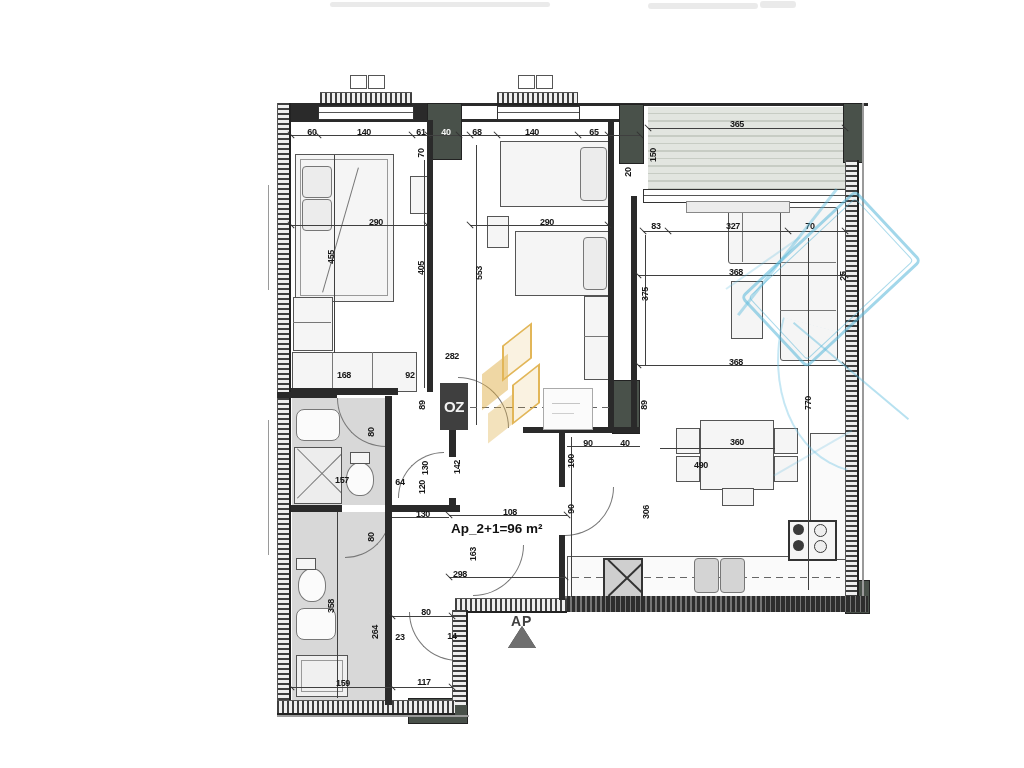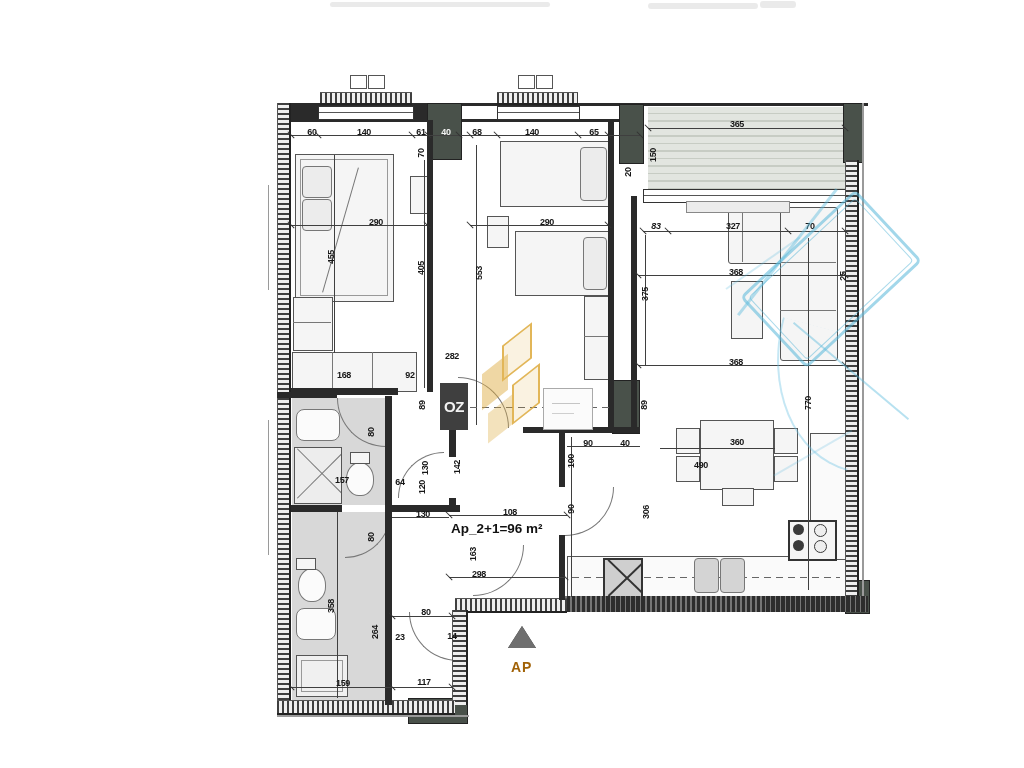--- a/index.html
+++ b/index.html
@@ -33,21 +33,21 @@
   .tk{position:absolute;width:9px;height:1.2px;background:#333;transform:translate(-50%,-50%) rotate(45deg);}
   
   .arc{position:absolute;}
   .bl{border-left:1.2px solid #787878;border-bottom:1.2px solid #787878;border-bottom-left-radius:100% 100%;}
   .tl{border-left:1.2px solid #787878;border-top:1.2px solid #787878;border-top-left-radius:100% 100%;}
   .br{border-right:1.2px solid #787878;border-bottom:1.2px solid #787878;border-bottom-right-radius:100% 100%;}
   .tr{border-right:1.2px solid #787878;border-top:1.2px solid #787878;border-top-right-radius:100% 100%;}
   .dash{position:absolute;height:1px;background:repeating-linear-gradient(90deg,#666 0 7px,transparent 7px 12px);}
   
   #areaLabel{position:absolute;left:451px;top:521px;font:700 13.5px "Liberation Sans",sans-serif;color:#111;}
-  #apLabel{position:absolute;left:511px;top:659px;font:700 14px "Liberation Sans",sans-serif;color:#a16207;letter-spacing:1px;}
+  #apLabel{position:absolute;left:511px;top:613px;font:700 14px "Liberation Sans",sans-serif;color:#404040;letter-spacing:1px;}
   #ozBox{position:absolute;left:440px;top:383px;width:28px;height:47px;background:#3f3f3f;
          display:flex;align-items:center;justify-content:center;}
   #ozBox span{color:#f2f2f2;font:700 15px "Liberation Sans",sans-serif;letter-spacing:-.5px;}
   
   .wm{position:absolute;opacity:.85;}
   .wmBar{position:absolute;transform:skewY(-38deg);}
   
   .stamp{position:absolute;pointer-events:none;}
   .stBox{position:absolute;border:3px solid rgba(86,182,216,.55);border-radius:6px;}
   .stBox .in{position:absolute;inset:3px;border:1.5px solid rgba(86,182,216,.5);border-radius:4px;}
@@ -243,21 +243,21 @@
       <span class="dt v" style="left: 628px; top: 172px;">20</span>
       <span class="dt" style="left: 376px; top: 222px;">290</span>
       <span class="dt v" style="left: 331px; top: 257px;">455</span>
       <span class="dt v" style="left: 421px; top: 268px;">405</span>
       <span class="dt" style="left: 344px; top: 375px;">168</span>
       <span class="dt" style="left: 410px; top: 375px;">92</span>
       <span class="dt" style="left: 547px; top: 222px;">290</span>
       <span class="dt v" style="left: 479px; top: 273px;">553</span>
       <span class="dt v" style="left: 645px; top: 294px;">375</span>
       <span class="dt" style="left: 452px; top: 356px;">282</span>
-      <span class="dt" style="left: 656px; top: 226px; font-style: italic;">83</span>
+      <span class="dt" style="left: 656px; top: 226px;">83</span>
       <span class="dt" style="left: 733px; top: 226px;">327</span>
       <span class="dt" style="left: 810px; top: 226px;">70</span>
       <span class="dt" style="left: 736px; top: 272px;">368</span>
       <span class="dt" style="left: 736px; top: 362px;">368</span>
       <span class="dt" style="left: 737px; top: 442px;">360</span>
       <span class="dt" style="left: 701px; top: 465px;">490</span>
       <span class="dt" style="left: 588px; top: 443px;">90</span>
       <span class="dt" style="left: 625px; top: 443px;">40</span>
       <span class="dt v" style="left: 571px; top: 461px;">100</span>
       <span class="dt v" style="left: 571px; top: 509px;">90</span>
@@ -265,21 +265,21 @@
       <span class="dt v" style="left: 808px; top: 403px;">770</span>
       <span class="dt v" style="left: 843px; top: 276px;">25</span>
       <span class="dt v" style="left: 422px; top: 405px;">89</span>
       <span class="dt v" style="left: 644px; top: 405px;">89</span>
       <span class="dt v" style="left: 457px; top: 467px;">142</span>
       <span class="dt v" style="left: 425px; top: 468px;">130</span>
       <span class="dt v" style="left: 422px; top: 487px;">120</span>
       <span class="dt" style="left: 510px; top: 512px;">108</span>
       <span class="dt" style="left: 423px; top: 514px;">130</span>
       <span class="dt v" style="left: 473px; top: 554px;">163</span>
-      <span class="dt" style="left: 479px; top: 574px;">298</span>
+      <span class="dt" style="left: 460px; top: 574px;">298</span>
       <span class="dt v" style="left: 371px; top: 432px;">80</span>
       <span class="dt" style="left: 342px; top: 480px;">157</span>
       <span class="dt" style="left: 400px; top: 482px;">64</span>
       <span class="dt v" style="left: 371px; top: 537px;">80</span>
       <span class="dt v" style="left: 331px; top: 606px;">358</span>
       <span class="dt v" style="left: 375px; top: 632px;">264</span>
       <span class="dt" style="left: 343px; top: 683px;">159</span>
       <span class="dt" style="left: 426px; top: 612px;">80</span>
       <span class="dt" style="left: 400px; top: 637px;">23</span>
       <span class="dt" style="left: 452px; top: 636px;">14</span>

